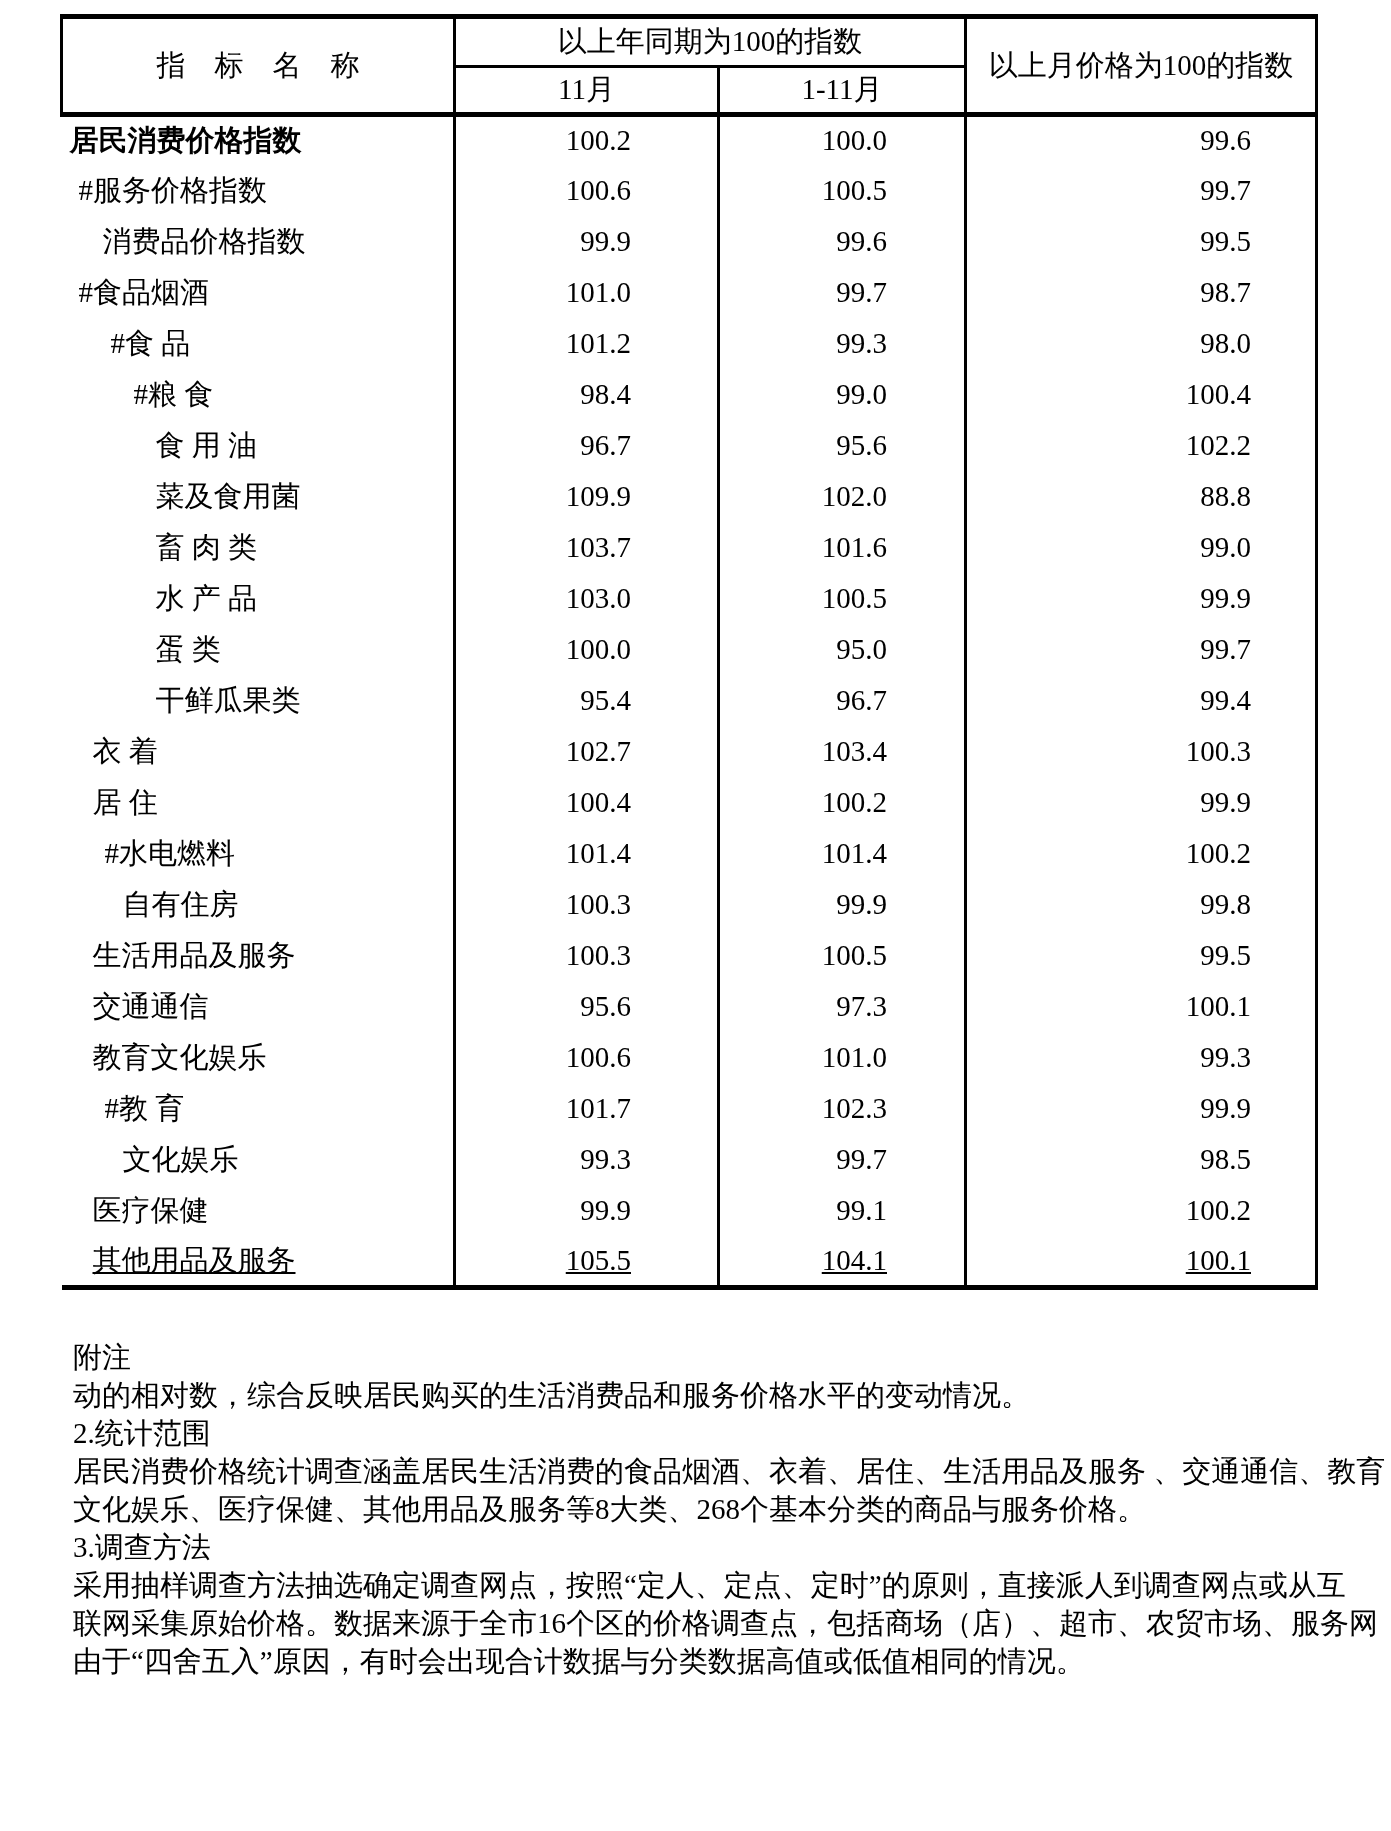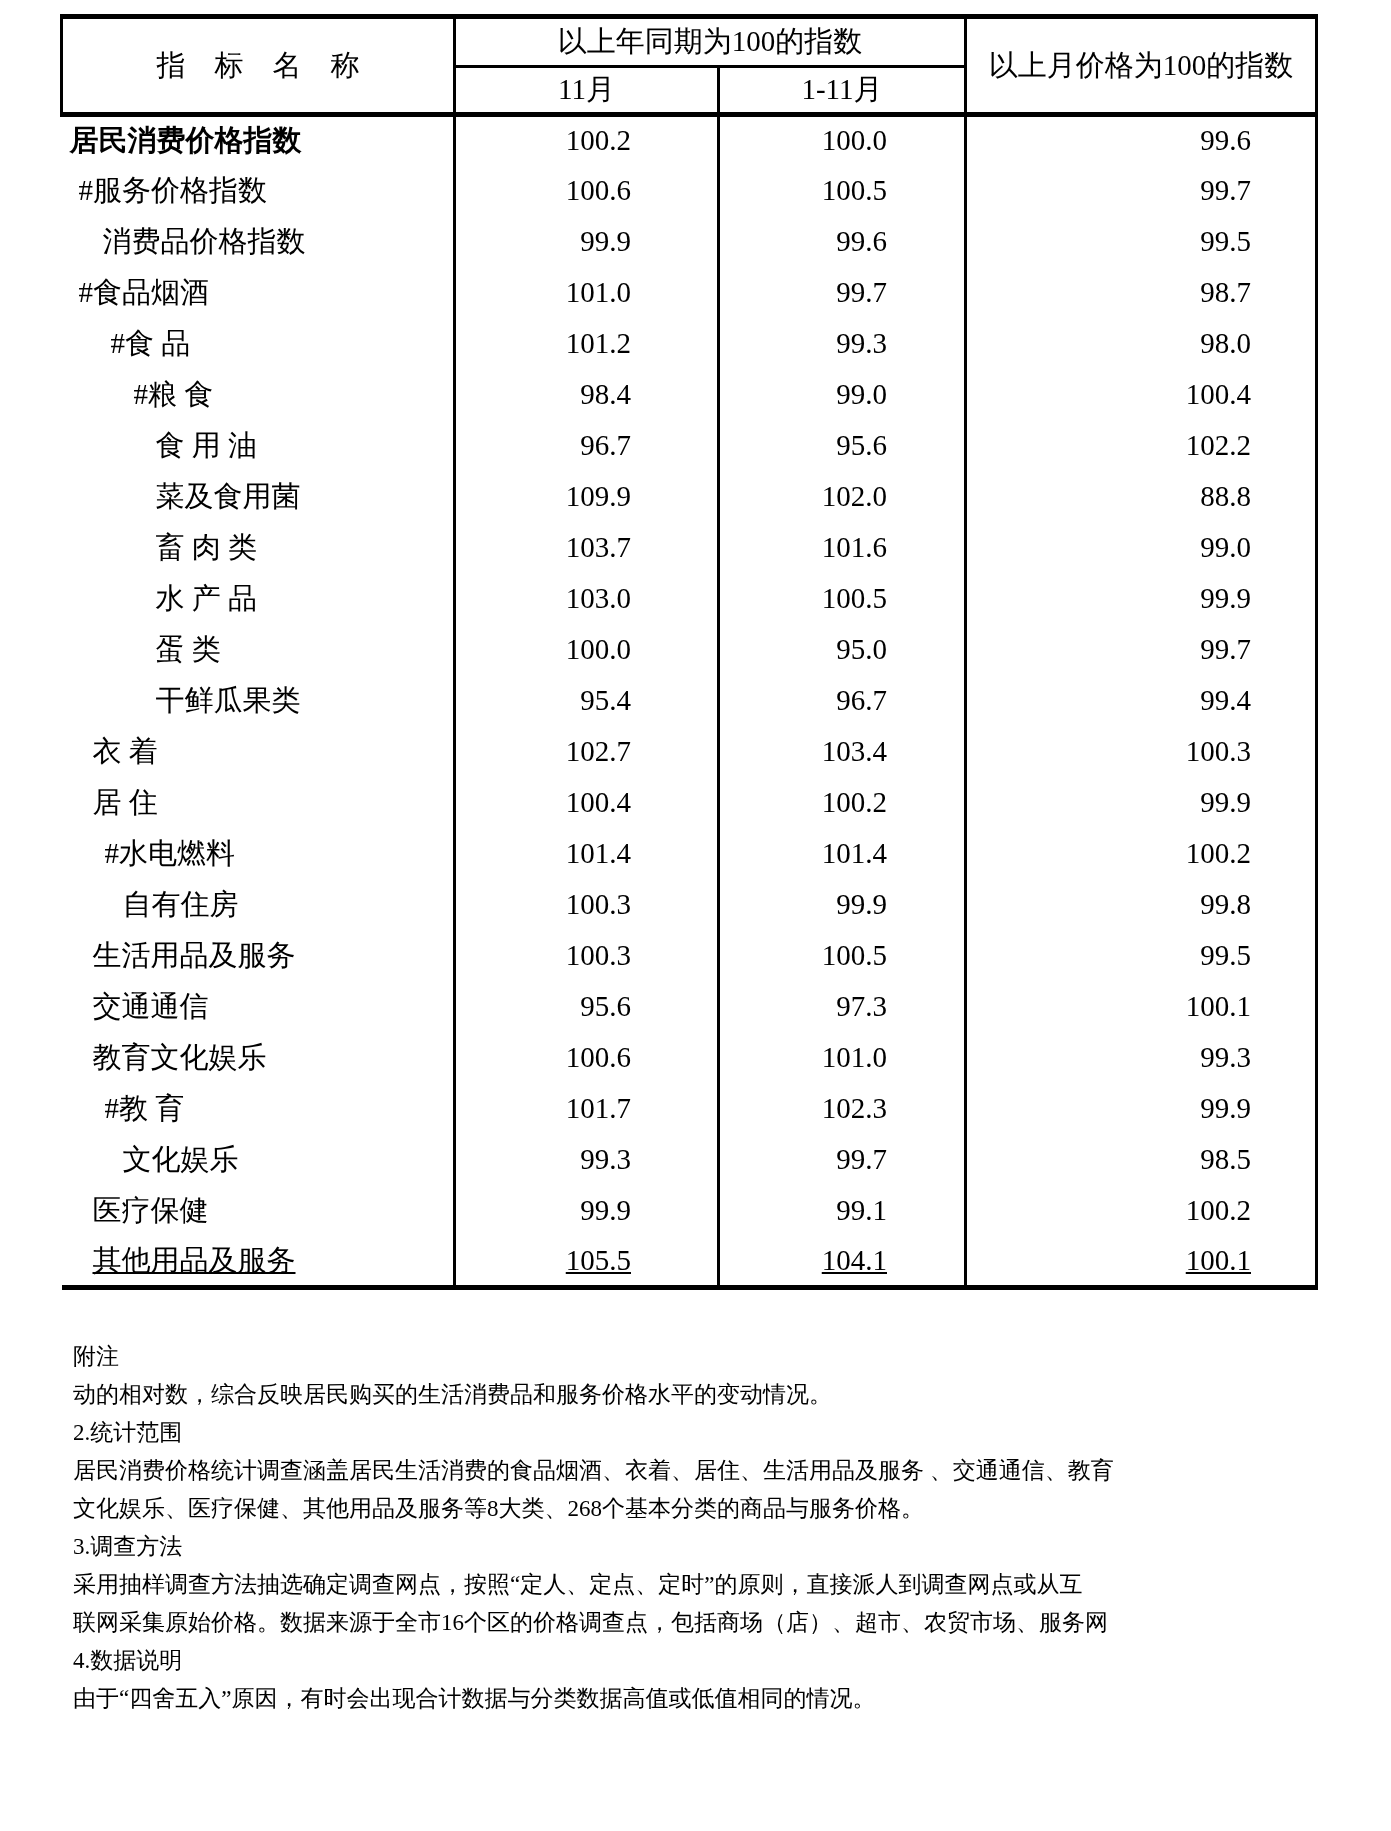--- a/index.html
+++ b/index.html
@@ -60,21 +60,21 @@
   .bold { font-weight: bold; }
 
   
   .notes {
     position: absolute;
     left: 65px;
     top: 1338px;
     width: 1300px;
   }
   .note-line {
-    font-size: 23px;
+    font-size: 29px;
     line-height: 38px;
     white-space: pre;
   }
 </style>
 </head>
 <body>
 
 <div class="page">
 
   <table class="cpi">
@@ -239,17 +239,16 @@
 
   <div class="notes" id="notes">
       <div class="note-line">附注</div>
       <div class="note-line">动的相对数，综合反映居民购买的生活消费品和服务价格水平的变动情况。</div>
       <div class="note-line">2.统计范围</div>
       <div class="note-line">居民消费价格统计调查涵盖居民生活消费的食品烟酒、衣着、居住、生活用品及服务 、交通通信、教育</div>
       <div class="note-line">文化娱乐、医疗保健、其他用品及服务等8大类、268个基本分类的商品与服务价格。</div>
       <div class="note-line">3.调查方法</div>
       <div class="note-line">采用抽样调查方法抽选确定调查网点，按照“定人、定点、定时”的原则，直接派人到调查网点或从互</div>
       <div class="note-line">联网采集原始价格。数据来源于全市16个区的价格调查点，包括商场（店）、超市、农贸市场、服务网</div>
-      <div class="note-line">4.数据说明</div>
       <div class="note-line">由于“四舍五入”原因，有时会出现合计数据与分类数据高值或低值相同的情况。</div>
     </div>
 
 </div>
 
 </body></html>

